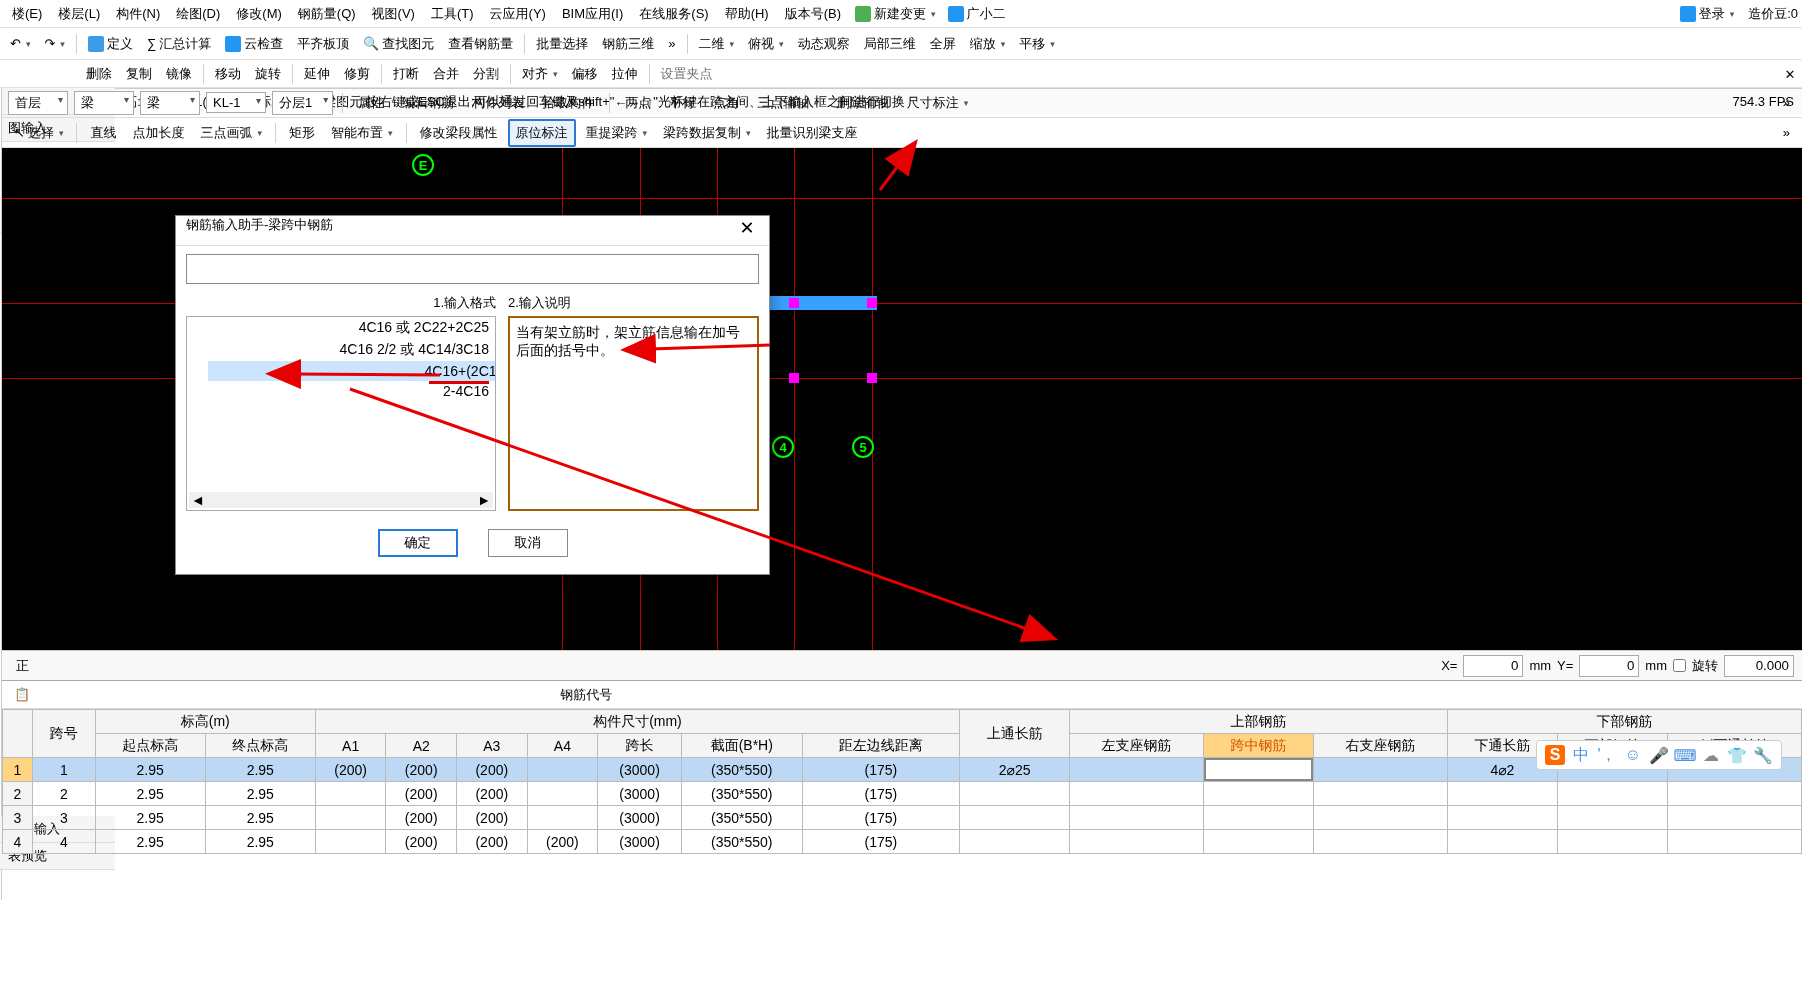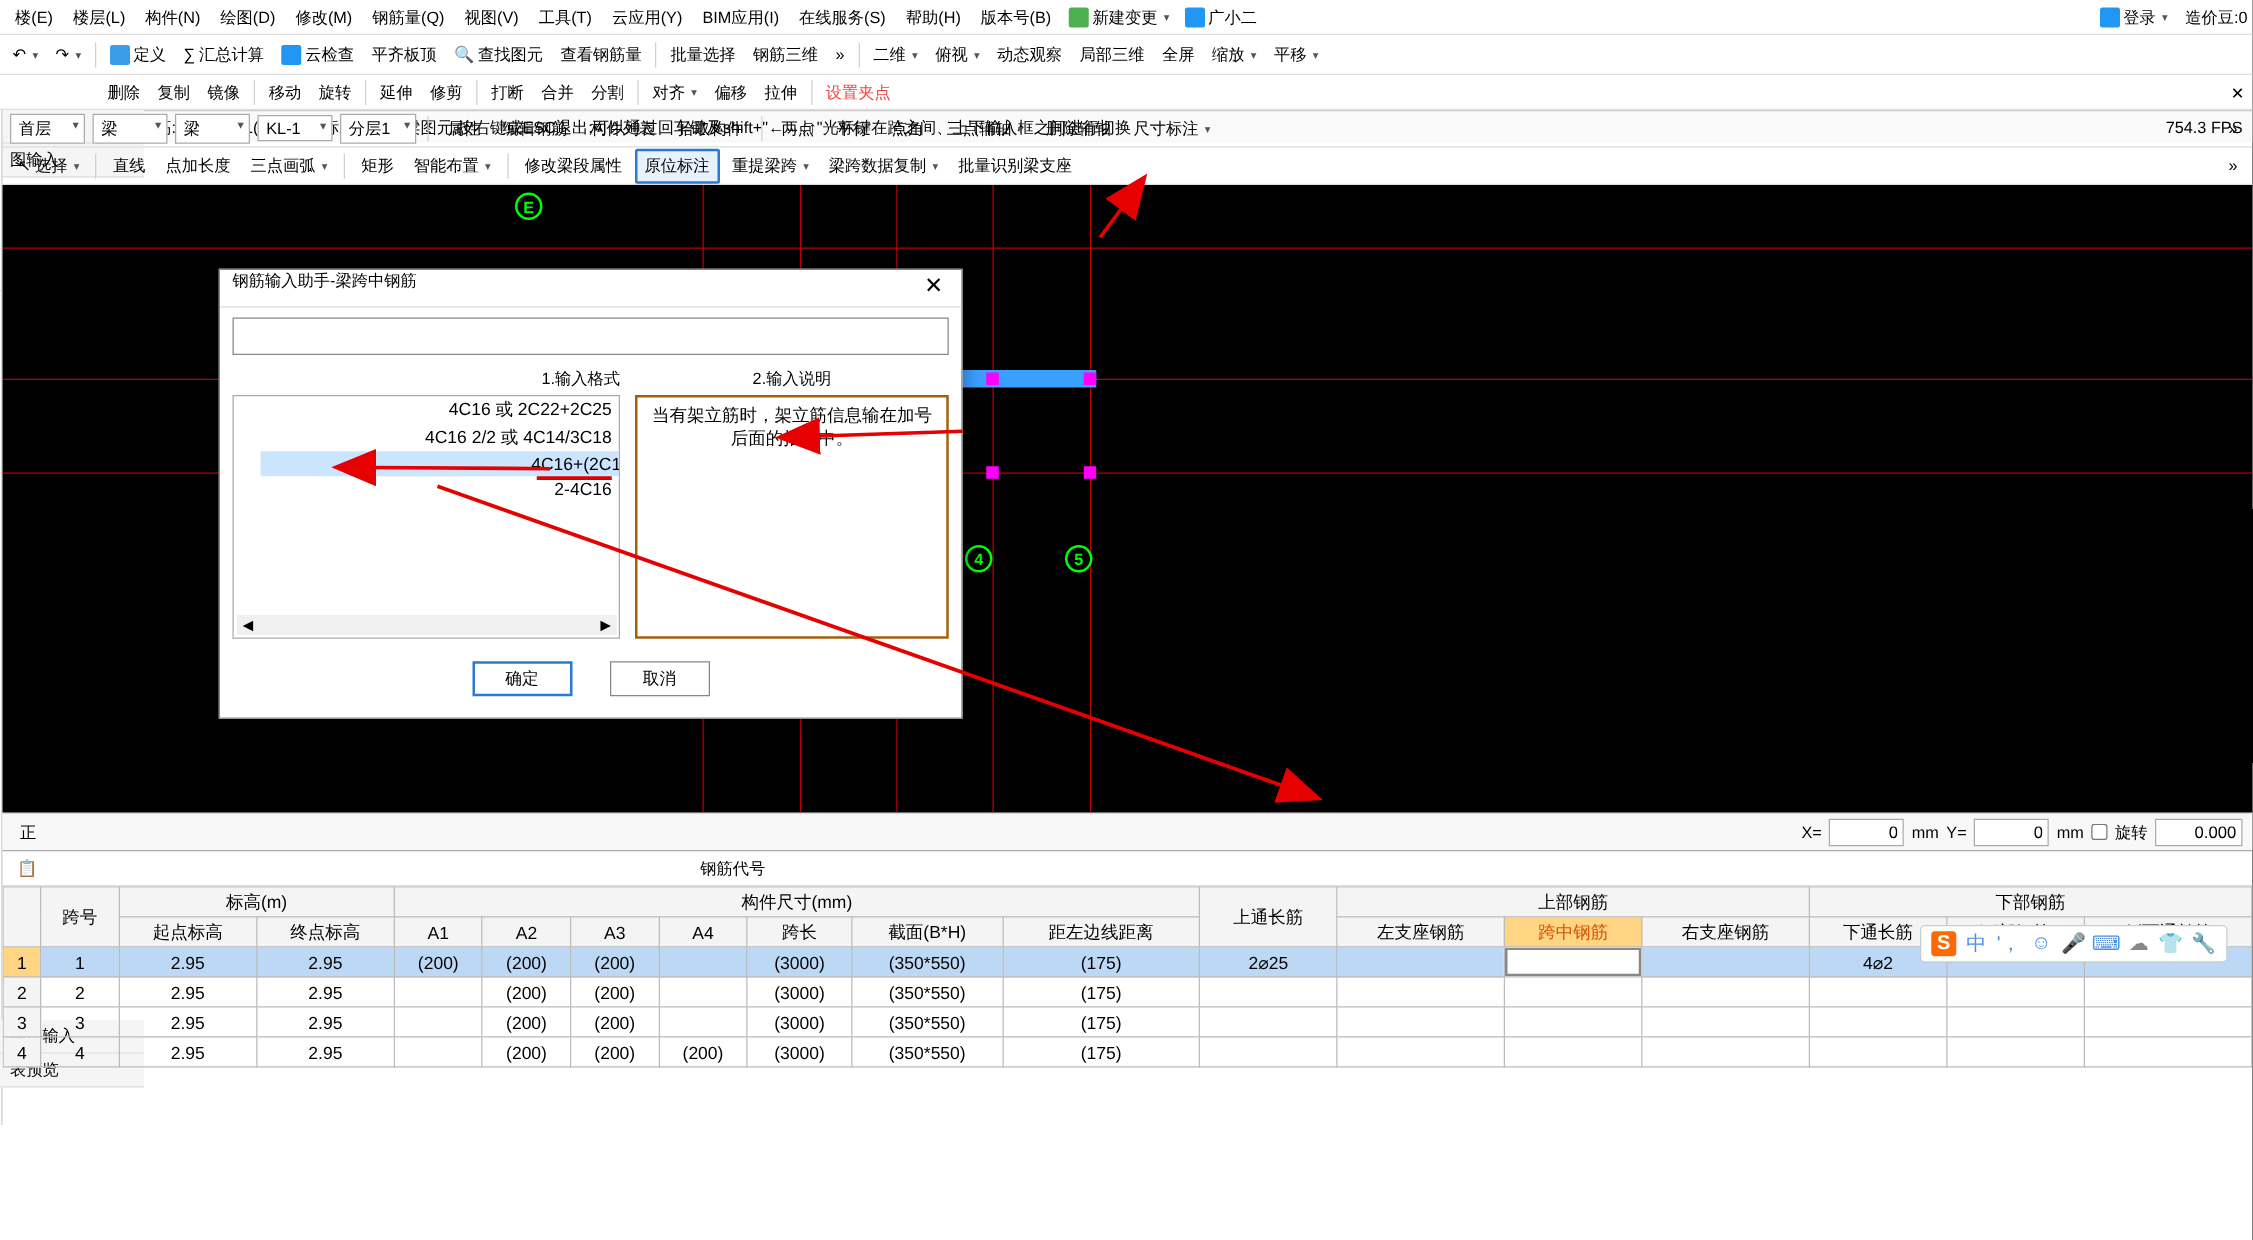--- a/index.html
+++ b/index.html
@@ -43,21 +43,21 @@
   .magenta-sq { position: absolute; width: 10px; height: 10px; background: #f0f; }
   
   
   .dialog { position: absolute; left: 175px; top: 215px; width: 595px; height: 360px; background: #fff; border: 1px solid #888; box-shadow: 4px 4px 12px rgba(0,0,0,0.25); z-index: 100; }
   .dialog-title { height: 30px; display: flex; padding: 0 10px; border-bottom: 1px solid #ddd; }
   .dialog-close { margin-left: auto; width: 24px; height: 24px; display: flex; align-items: center; justify-content: center; cursor: pointer; font-size: 18px; }
   .dialog-body { padding: 8px 10px; }
   .dialog-input { width: 100%; height: 30px; border: 1px solid #888; padding: 4px; margin-bottom: 10px; }
   .dialog-cols { display: flex; gap: 12px; }
   .dialog-col-left { width: 310px; text-align: right; }
-  .dialog-col-right { flex: 1; text-align: center; }
+  .dialog-col-right { flex: 1; }
   .dialog-label { margin-bottom: 4px; }
   .format-list { border: 1px solid #aaa; height: 195px; overflow: auto; position: relative; font-family: "Courier New", monospace; font-size: 14px; padding-left: 21px; }
   .format-item { padding: 2px 6px; cursor: pointer; }
   .format-item.sel { background: #cce5ff; }
   .desc-box { border: 2px solid #a16207; height: 195px; padding: 6px; font-size: 14px; }
   .dialog-buttons { display: flex; justify-content: center; gap: 30px; padding: 10px 0; }
   .dlg-btn { width: 80px; height: 28px; border: 1px solid #888; background: #fff; cursor: pointer; }
   .dlg-btn.primary { border: 2px solid #2a7ad2; }
   
   
@@ -223,21 +223,21 @@
       <span>对齐</span>
       <span class="chevron">▾</span>
     </span>
   <span class="tb-btn">
       <span>偏移</span>
     </span>
   <span class="tb-btn">
       <span>拉伸</span>
     </span>
   <span class="tb-sep"></span>
-  <span class="tb-btn" style="color:#ef4444">
+  <span class="tb-btn" style="color:#737373">
       <span>设置夹点</span>
     </span>
   <span class="tb-close">✕</span>
 </div>
 
 <div style="position:absolute; left:0; top:88px; width:115px;">
   <div class="sidepanel-section">程设置</div>
   <div class="sidepanel-section">图输入</div>
 </div>
 

